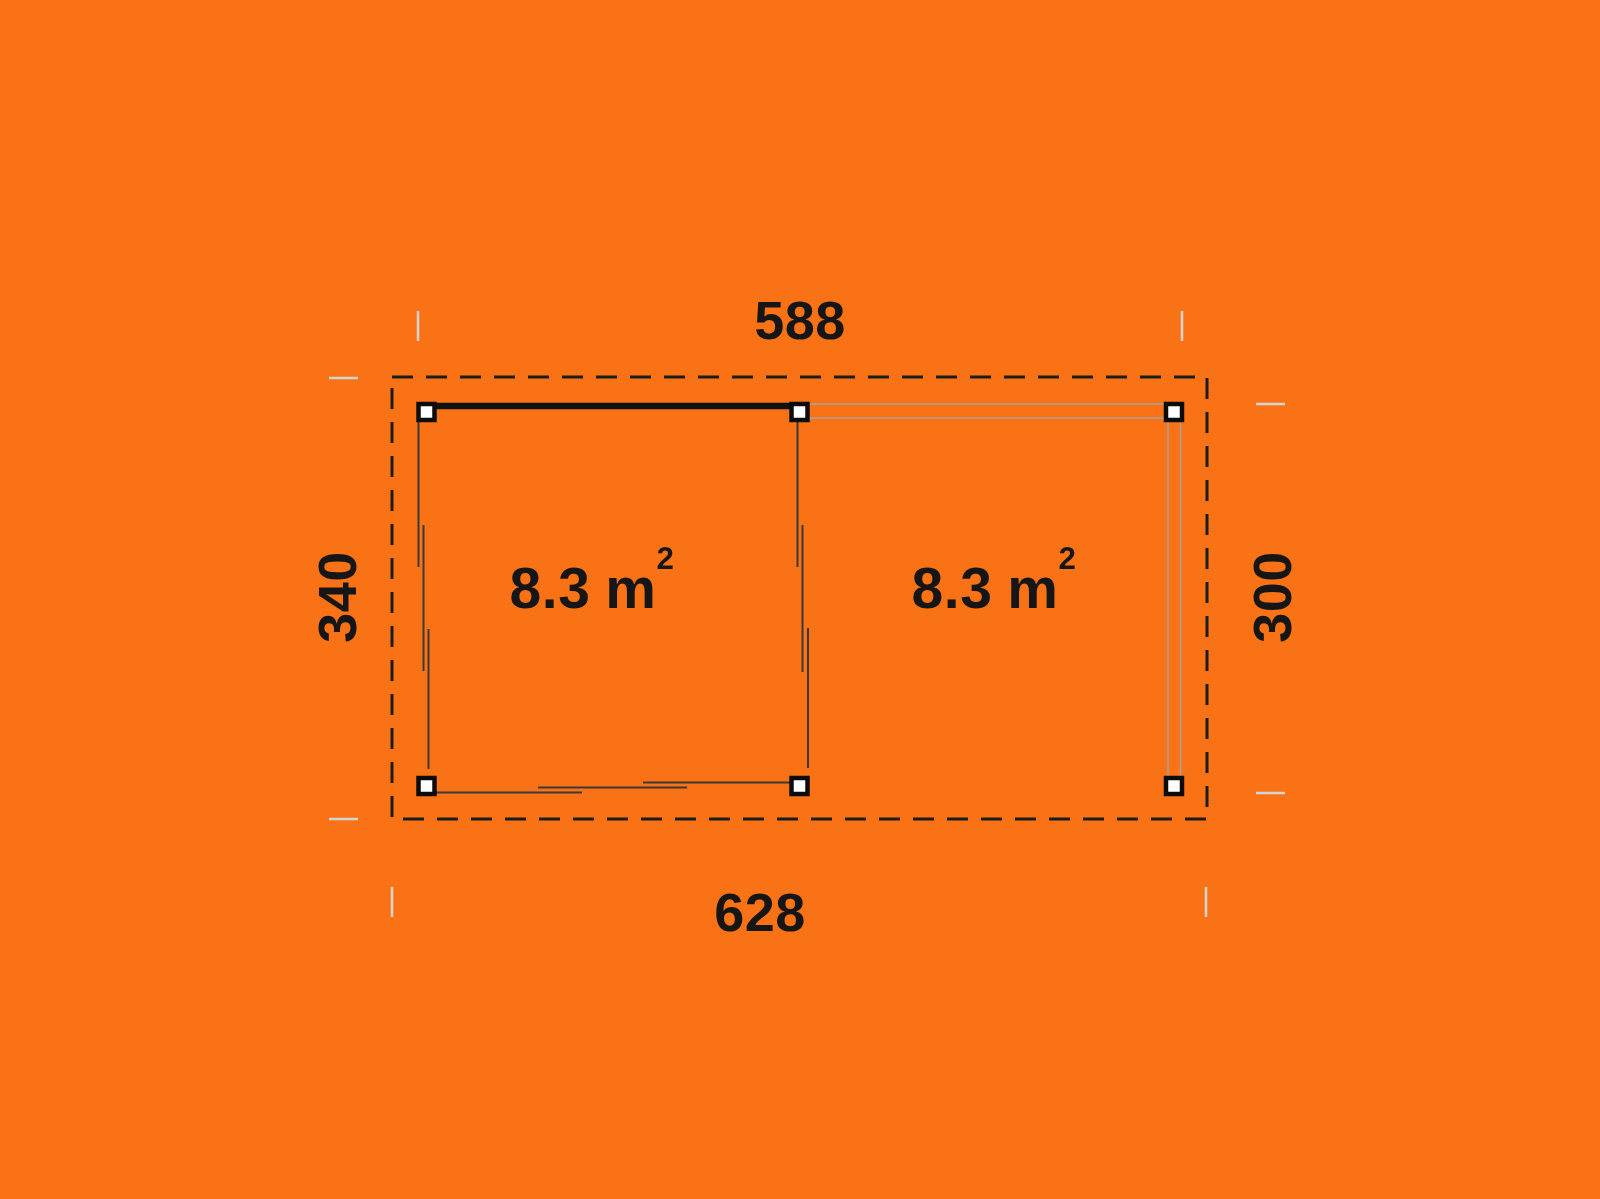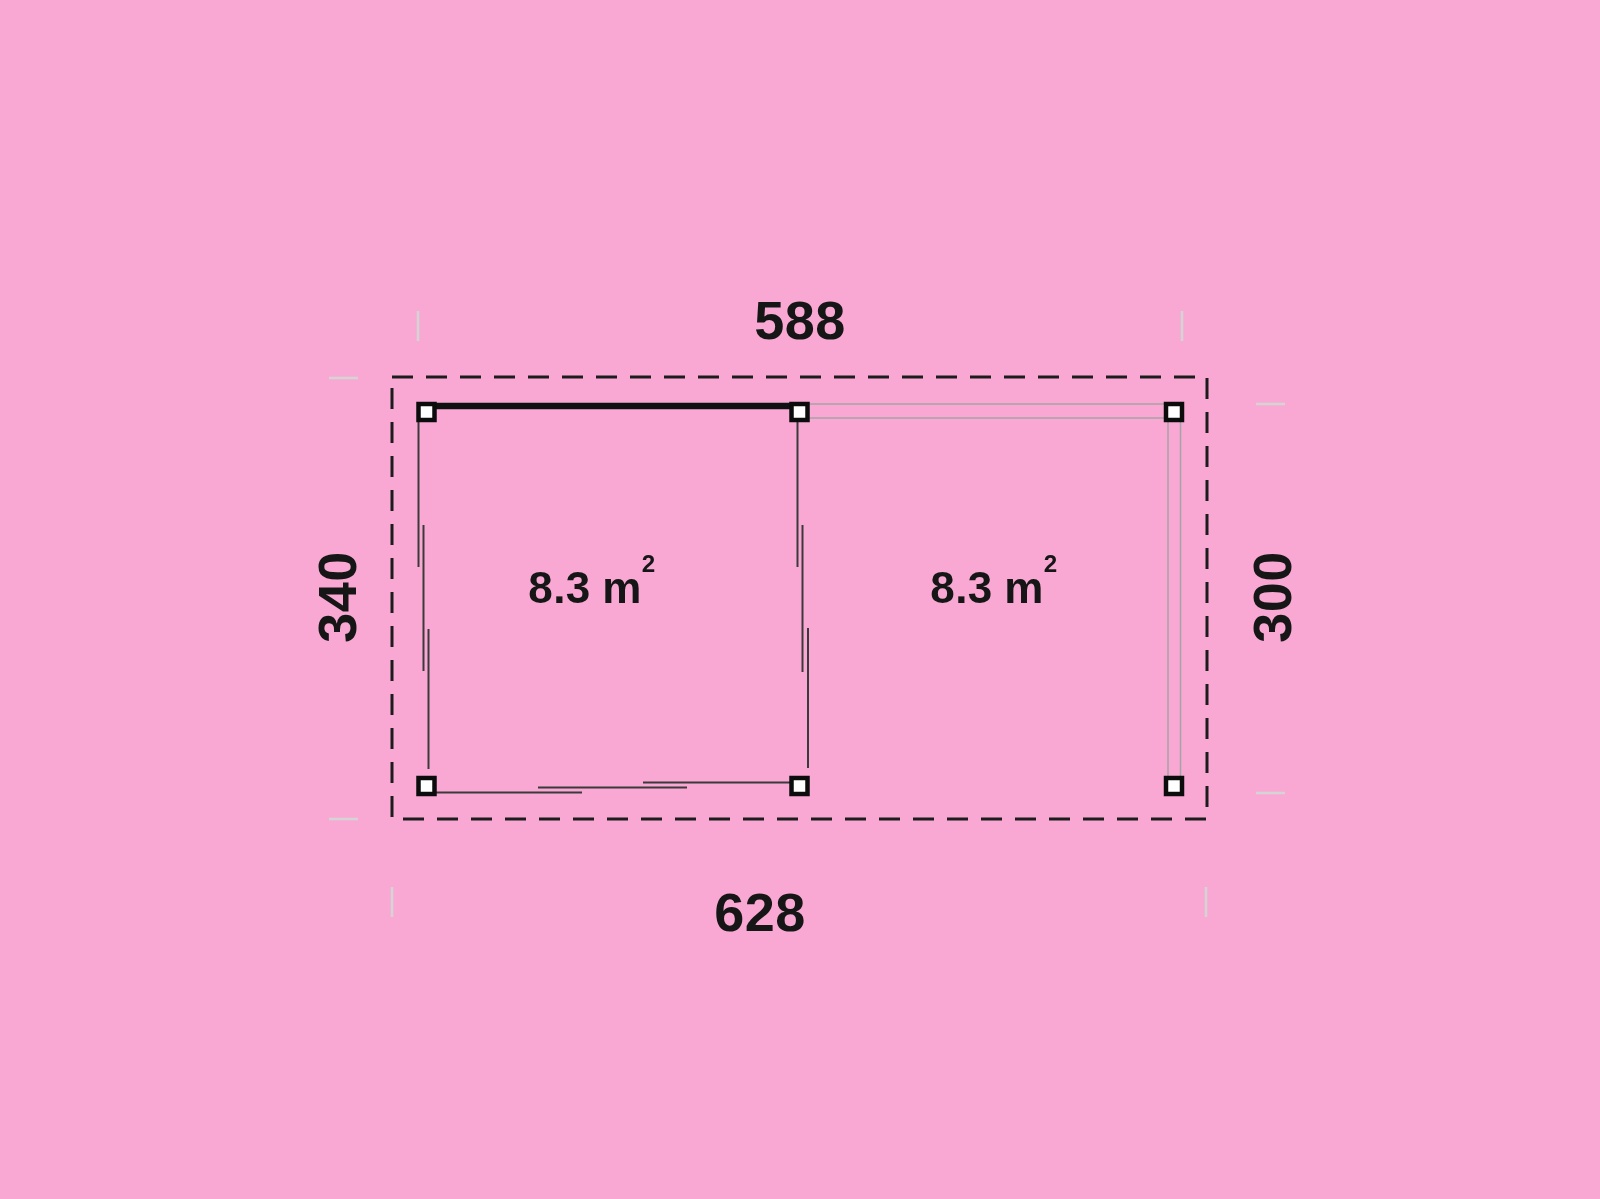--- a/index.html
+++ b/index.html
@@ -8,21 +8,21 @@
     background: #ffffff;
     width: 1600px;
     height: 1199px;
     overflow: hidden;
     font-family: "Liberation Sans", sans-serif;
   }
   .canvas {
     position: relative;
     width: 1600px;
     height: 1199px;
-    background: #f9a8d4;
+    background: #f97316;
   }
   .plan-svg {
     position: absolute;
     left: 0;
     top: 0;
   }
   .label {
     position: absolute;
     color: #161616;
     font-weight: 700;
@@ -31,21 +31,21 @@
     line-height: 1;
     letter-spacing: 0.01em;
   }
   .dim-label {
     font-size: 54px;
   }
   .dim-label.vertical {
     transform: translate(-50%, -50%) rotate(-90deg);
   }
   .area-label {
-    font-size: 44px;
+    font-size: 57px;
   }
   .area-label .unit {
     margin-left: 0.26em;
   }
   .area-label sup {
     font-size: 55%;
     position: relative;
     top: -0.62em;
     line-height: 0;
   }

